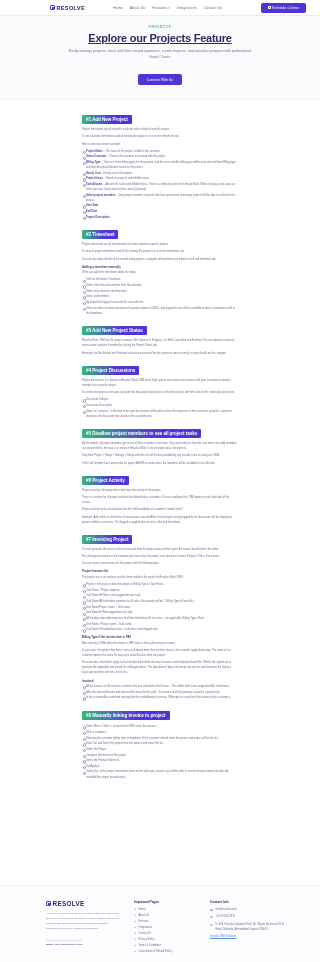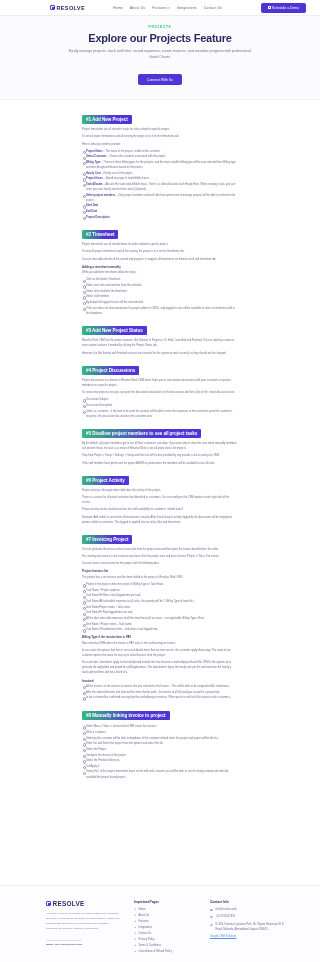--- a/index.html
+++ b/index.html
@@ -70,21 +70,21 @@
     padding: 9px 20px 14px;
     text-align: center;
     border-bottom: 0.5px solid #f1f1f8;
   }
   .hero-eyebrow {
     font-size: 3.2px; font-weight: 700; letter-spacing: 0.7px;
     color: #2bbd7e; text-transform: uppercase; margin-bottom: 3px;
   }
   .hero-title {
     font-size: 11px; font-weight: 700; color: #2b2a62;
-    letter-spacing: -0.25px; margin-bottom: 4px;
+    letter-spacing: -0.25px; margin-bottom: 4px; text-decoration: underline;
   }
   .hero-sub {
     font-size: 3.6px; line-height: 1.75; color: #73718f;
     max-width: 190px; margin: 0 auto 6px;
   }
   .hero-btn {
     display: inline-block; background: #4f35d6; color: #fff;
     font-size: 3.5px; padding: 3.5px 9px; border-radius: 2px; cursor: pointer;
   }
 

